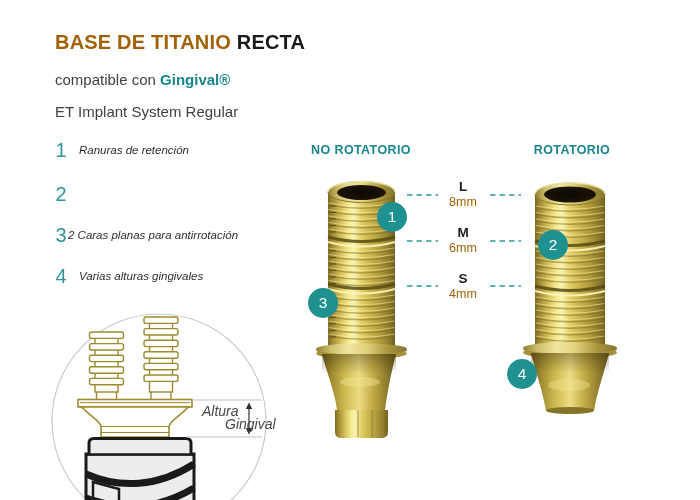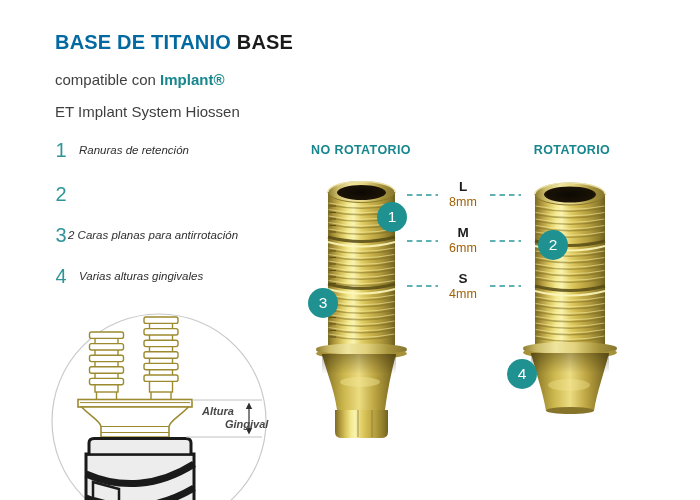--- a/index.html
+++ b/index.html
@@ -2,34 +2,34 @@
 <html><head>
 <meta charset="utf-8">
 <style>
   html,body{margin:0;padding:0;background:#fff;}
   .stage{
     position:relative;width:700px;height:500px;background:#ffffff;overflow:hidden;
     font-family:"Liberation Sans", sans-serif;color:#1a1a1a;
   }
   .abs{position:absolute;}
   .title{font-size:20px;font-weight:bold;letter-spacing:.2px;white-space:nowrap;}
-  .title .teal{color:#0369a1;}
+  .title .teal{color:#a16207;}
   .subline{font-size:15px;color:#3f3f3f;white-space:nowrap;}
   .subline .brand{color:#17868d;font-weight:bold;}
   .feat-num{font-size:20px;color:#2f9598;width:22px;text-align:center;line-height:20px;}
   .feat-text{font-size:11.5px;line-height:15px;color:#2e2e2e;width:222px;font-style:italic;}
   .col-head{font-size:12.5px;font-weight:bold;color:#17868d;letter-spacing:.4px;text-align:center;width:150px;}
   .size-block{width:64px;text-align:center;}
   .size-code{font-size:13.5px;font-weight:bold;color:#1c1c1c;line-height:16px;}
   .size-val{font-size:12.5px;color:#a16207;line-height:15px;}
   .callout{
     width:30px;height:30px;border-radius:50%;background:#1f9191;color:#fff;
     display:flex;align-items:center;justify-content:center;font-size:15.5px;
   }
-  .altura-label{font-size:11px;font-style:italic;color:#474747;line-height:13px;width:50px;font-weight:bold;}
+  .altura-label{font-size:14px;font-style:italic;color:#474747;line-height:13px;width:50px;}
 </style>
 </head>
 <body>
 
 <div class="stage">
 
   <svg id="art" class="abs" style="left:0;top:0;" width="700" height="500" viewBox="0 0 700 500">
     <defs>
       <linearGradient id="gBody" x1="0" y1="0" x2="1" y2="0">
         <stop offset="0" stop-color="#7c6b22"></stop>
@@ -253,27 +253,27 @@
         <line x1="186" y1="437" x2="262" y2="437" stroke="#c2c2c2" stroke-width="1"></line>
         <line x1="249" y1="407" x2="249" y2="430" stroke="#2e2e2e" stroke-width="1.2"></line>
         <polygon points="249,402.5 245.8,409 252.2,409" fill="#2e2e2e"></polygon>
         <polygon points="249,434.5 245.8,428 252.2,428" fill="#2e2e2e"></polygon>
       </g>
     </g>
   </svg>
 
   <div class="abs title" style="left:55px;top:31px;">
     <span class="teal">BASE DE TITANIO</span>
-    <span>BASE</span>
+    <span>RECTA</span>
   </div>
   <div class="abs subline" style="left:55px;top:71px;">
     <span>compatible con </span>
-    <span class="brand">Implant®</span>
-  </div>
-  <div class="abs subline" style="left:55px;top:103px;">ET Implant System Hiossen</div>
+    <span class="brand">Gingival®</span>
+  </div>
+  <div class="abs subline" style="left:55px;top:103px;">ET Implant System Regular</div>
 
   <div class="abs feat-num" style="left:50px;top:140px;">1</div>
   <div class="abs feat-text" style="left:79px;top:143px;">Ranuras de retención</div>
 
   <div class="abs feat-num" style="left:50px;top:184px;">2</div>
 
   <div class="abs feat-num" style="left:50px;top:225px;">3</div>
   <div class="abs feat-text" style="left:68px;top:228px;">2 Caras planas para antirrotación</div>
 
   <div class="abs feat-num" style="left:50px;top:266px;">4</div>

